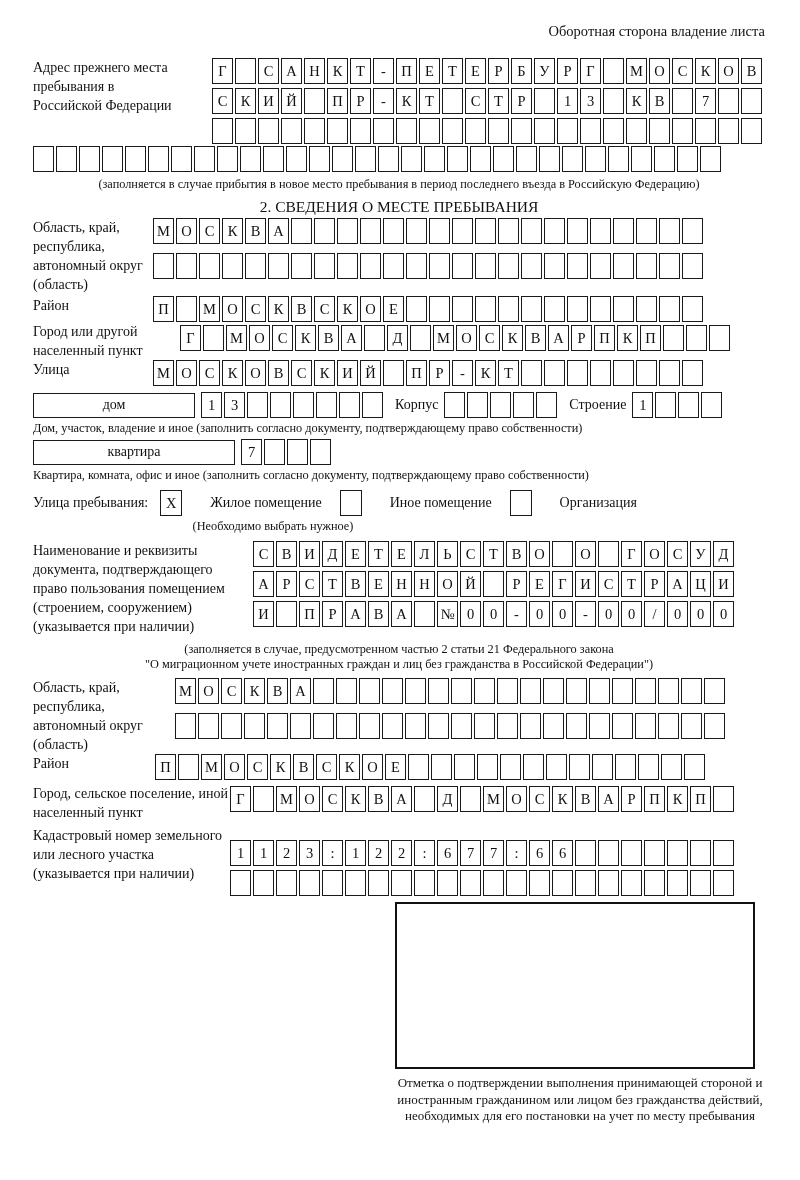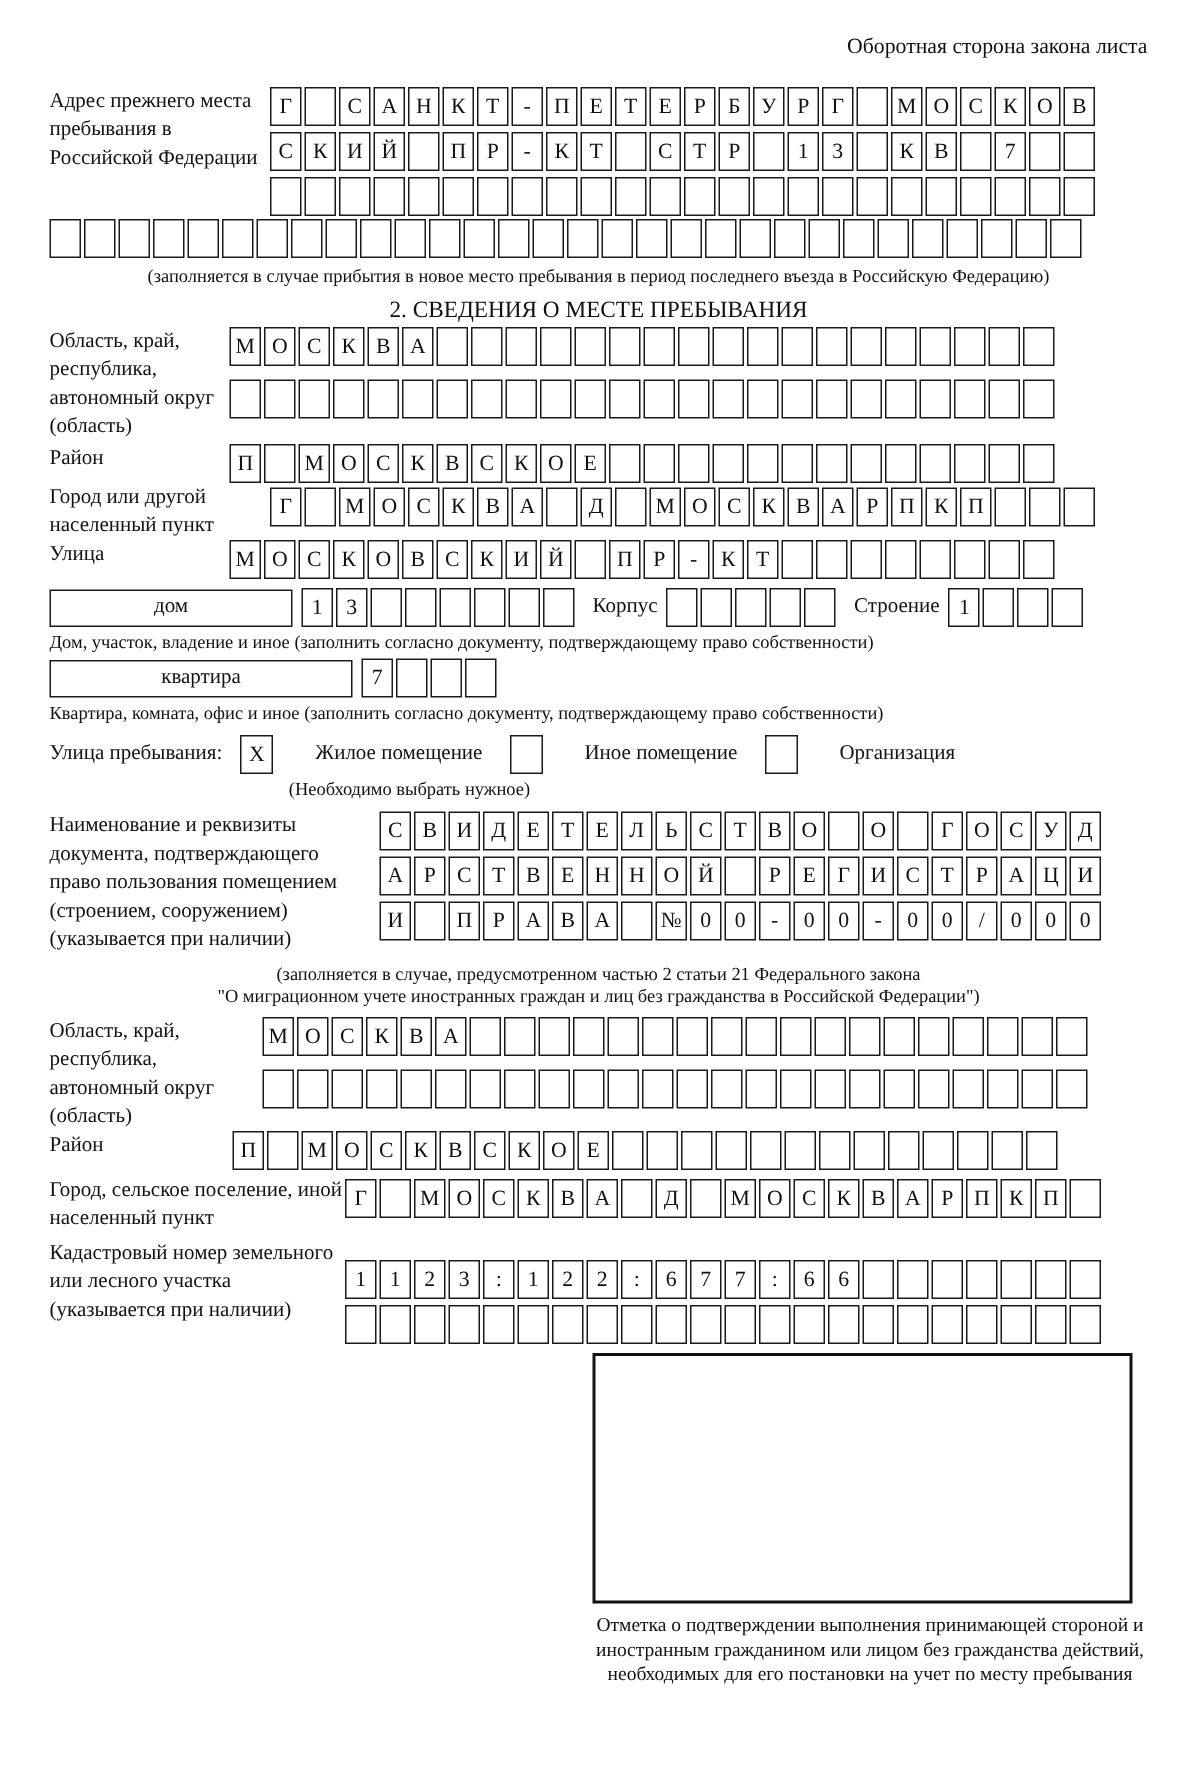--- a/index.html
+++ b/index.html
@@ -19,21 +19,21 @@
   .w220{flex-basis:220px;padding-right:8px;box-sizing:border-box;font-family:Liberation Serif, serif;}
   .gridcol{display:flex;flex-direction:column;}
   .grid{display:flex;flex-wrap:nowrap;}
   .grid .cell{
     width:19px;height:24px;border:1.5px solid #1a1a1a;margin-right:2px;
     display:inline-flex;align-items:center;justify-content:center;
     font-size:14.5px;flex:0 0 auto;background:#fff;
   }
   .mb4{margin-bottom:4px;}
   .mb9{margin-bottom:9px;}
-  .addr-block{margin-top:18px;}
+  .addr-block{margin-top:18px;gap:32px;}
   .fullrow{margin-top:2px;}
   .note{font-size:12.3px;line-height:15px;text-align:center;}
   .note1{margin-top:5px;}
   .sec-title{font-size:15.5px;font-weight:normal;text-align:center;margin-top:6px;line-height:18px;}
   .blk{margin-top:2px;}
   .blk0{margin-top:0;}
   .blk4{margin-top:4px;}
   .blk6{margin-top:6px;}
   .house-row{display:flex;align-items:center;margin-top:6px;}
   .boxfield{
@@ -60,21 +60,21 @@
   }
   .stamp-caption{
     width:430px;margin:6px 0 0 332px;font-size:13px;line-height:16.5px;text-align:center;
   }
 </style>
 </head>
 <body>
 
 <div class="page">
 
-  <div class="hdr-right">Оборотная сторона закона листа</div>
+  <div class="hdr-right">Оборотная сторона владение листа</div>
 
   <div class="flexrow addr-block">
     <div class="flabel w147">Адрес прежнего места пребывания в Российской Федерации</div>
     <div class="gridcol">
       <div class="grid mb4">
           <span class="cell">Г</span>
           <span class="cell"></span>
           <span class="cell">С</span>
           <span class="cell">А</span>
           <span class="cell">Н</span>

